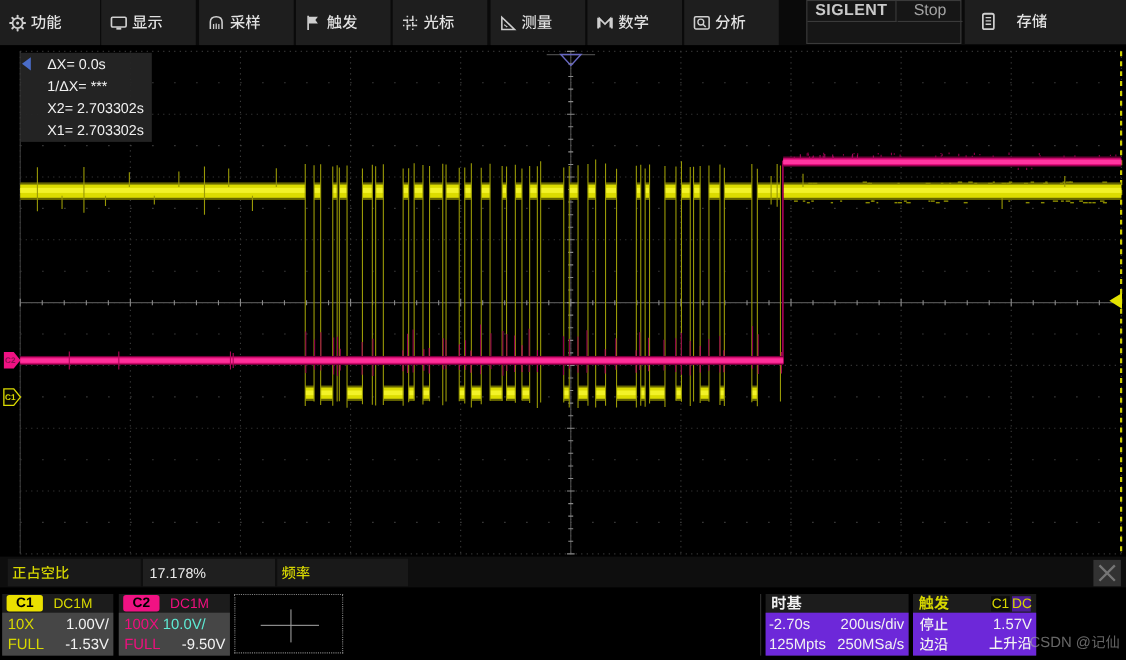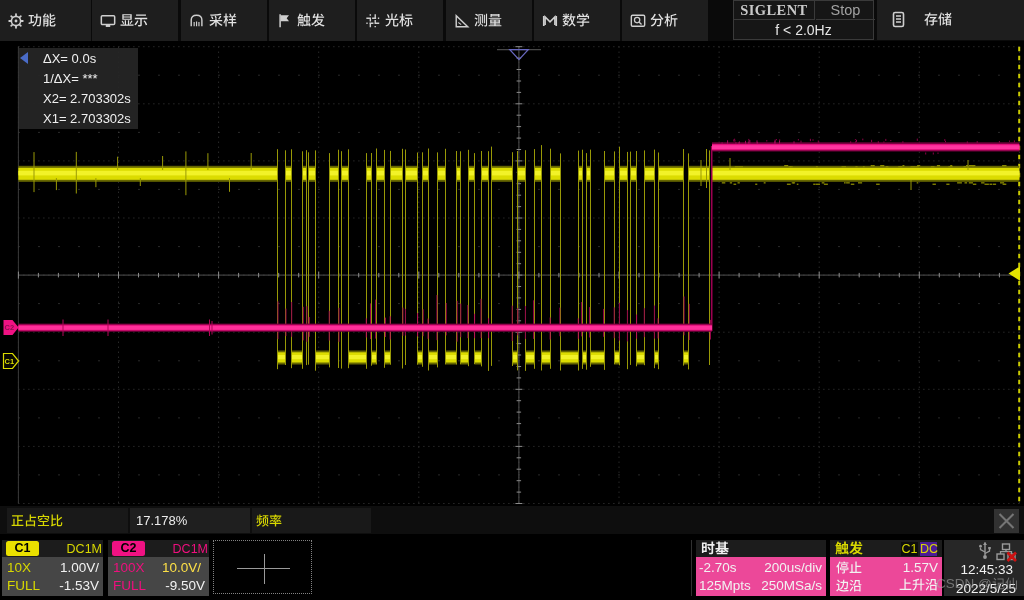--- a/index.html
+++ b/index.html
@@ -14,21 +14,21 @@
 .mpl { position:absolute; left:4px; top:5.5px; }
 .mpl svg { display:block; }
 .cjl { position:absolute; left:2.5px; top:2.5px; }
 .cjl svg, .panhdr svg { display:block; }
 .rt svg { display:block; }
 .panhdr { padding-top:1px; }
 #sig { position:absolute; left:733px; top:0; width:141px; height:40px; background:#161616;
   border:1px solid #3a3a3a; }
 #sig .r1 { position:absolute; left:0; top:0; width:81px; height:19px; border-right:1px solid #3a3a3a;
   border-bottom:1px solid #3a3a3a; color:#c9c9c9; font-weight:bold; font-size:14.5px;
-  letter-spacing:0.4px; text-align:center; line-height:19px;font-family:Liberation Serif, serif; }
+  letter-spacing:0.4px; text-align:center; line-height:19px; }
 #sig .r2 { position:absolute; left:82px; top:0; width:59px; height:19px; border-bottom:1px solid #3a3a3a;
   color:#a3a3a3; font-size:14.5px; text-align:center; line-height:19px; }
 #sig .r3 { position:absolute; left:0; top:20px; width:139px; height:19px; color:#e6e6e6;
   font-size:14px; text-align:center; line-height:18px; }
 #store { position:absolute; left:877px; top:0; width:147px; height:40px; background:#1e1e1e; }
 #store .sic { position:absolute; left:14px; top:11px; }
 #store span { position:absolute; left:47px; top:12px; }
 #store span svg { display:block; }
 #wm svg { vertical-align:-2.5px; }
 #infobox { position:absolute; left:19px; top:47.5px; width:119px; height:81px;
@@ -41,25 +41,25 @@
 .mp { position:absolute; top:2px; height:25px; line-height:25px; font-size:13px; }
 #xbtn { position:absolute; left:994px; top:3px; width:25px; height:24px; background:#323232;
   color:#7d7d7d; font-size:17px; line-height:23px; text-align:center; }
 #statbar { position:absolute; left:0; top:536px; width:1024px; height:64px; background:#000; }
 .chbox { position:absolute; top:4px; width:101px; height:56px; background:#1c1c1c; }
 .chbody { position:absolute; left:0; top:17px; width:101px; height:39px; background:#464646;
   font-size:13.5px; }
 .chbody div { position:absolute; }
 .chip { position:absolute; left:4px; top:1px; width:33px; height:15px; border-radius:2.5px;
   font-size:12.5px; font-weight:bold; color:#000; text-align:center; line-height:15px; }
-.hdrtx { position:absolute; right:1px; top:2px; font-size:12.5px; }
+.hdrtx { position:absolute; right:19px; top:2px; font-size:12.5px; }
 .pan { position:absolute; top:4px; background:#1c1c1c; }
 .panhdr { position:absolute; left:5px; top:0; height:17px; line-height:17px; font-size:14px;
   font-weight:bold; color:#f0f0f0; }
-.panbody { position:absolute; left:0; top:17px; right:0; bottom:0; background:#ec4899;
+.panbody { position:absolute; left:0; top:17px; right:0; bottom:0; background:#6d28d9;
   color:#f2f2f2; font-size:13.5px; }
 .panbody .rw { position:absolute; left:3px; right:4px; height:19px; line-height:19px; }
 .rt { float:right; }
 #tray { position:absolute; left:944px; top:4px; width:80px; height:56px; background:#272727;
   color:#f2f2f2; }
 #tray .tm { position:absolute; right:11px; top:22px; font-size:13.5px; }
 #tray .dt { position:absolute; right:8px; top:41px; font-size:13.5px; }
 #wm { position:absolute; left:936px; top:576px; color:rgba(165,165,165,0.62); font-size:13.5px;
   z-index:30; white-space:nowrap; }
 .ychip { background:#eae000; }
@@ -536,21 +536,20 @@
         <span class="mtx">
           <svg width="28" height="15" viewBox="0 0 28 15">
             <path transform="translate(0.00 12.32) scale(0.01400 -0.01400)" d="M190.63995361328125 470.67987060546875H749.2801513671875V377.2801513671875H190.63995361328125ZM717.6802368164062 470.67987060546875H816.5599365234375Q816.5599365234375 470.67987060546875 816.2799377441406 462.4798889160156Q815.9999389648438 454.2799072265625 815.9999389648438 444.179931640625Q815.9999389648438 434.0799560546875 814.9999389648438 427.719970703125Q810.2399291992188 314.199951171875 804.8599243164062 233.59994506835938Q799.4799194335938 152.99993896484375 792.8199157714844 99.71994018554688Q786.159912109375 46.43994140625 776.9999084472656 15.25994873046875Q767.8399047851562 -15.9200439453125 754.39990234375 -31.0400390625Q737.3599243164062 -52.44000244140625 717.5399475097656 -60.579986572265625Q697.719970703125 -68.719970703125 670.7999877929688 -71.51995849609375Q645.1199951171875 -74.199951171875 603.2599792480469 -74.09994506835938Q561.3999633789062 -73.99993896484375 515.3199462890625 -71.679931640625Q513.7599487304688 -50.67999267578125 505.5999755859375 -23.64007568359375Q497.44000244140625 3.39984130859375 484.0400390625 23.27978515625Q529.9600830078125 19.3997802734375 569.2801208496094 18.45977783203125Q608.6001586914062 17.519775390625 626.7201538085938 17.519775390625Q655.2401733398438 17.519775390625 668.3601684570312 30.19976806640625Q681.1201782226562 43.519775390625 690.1001892089844 88.77978515625Q699.0802001953125 134.039794921875 705.7802124023438 222.59982299804688Q712.480224609375 311.15985107421875 717.6802368164062 453.59991455078125ZM316.92010498046875 827.0798950195312 418.039794921875 798.9199829101562Q383.9197998046875 714 336.6798095703125 635.6200256347656Q289.4398193359375 557.2400512695312 234.25982666015625 491.14007568359375Q179.079833984375 425.04010009765625 119.51983642578125 376.2401123046875Q111.35986328125 386.52008056640625 96.2799072265625 400.3800354003906Q81.199951171875 414.239990234375 65.83999633789062 428.0399475097656Q50.48004150390625 441.83990478515625 38.64007568359375 449.9998779296875Q97.9600830078125 492.8798828125 150.62008666992188 552.0998840332031Q203.28009033203125 611.3198852539062 245.94009399414062 681.5398864746094Q288.60009765625 751.7598876953125 316.92010498046875 827.0798950195312ZM679.8399047851562 829.0798950195312Q703.2799072265625 779.9998779296875 735.9399108886719 728.2998657226562Q768.5999145507812 676.599853515625 807.0399169921875 627.9998474121094Q845.4799194335938 579.3998413085938 886.419921875 537.7798461914062Q927.3599243164062 496.15985107421875 966.3599243164062 465.2398681640625Q954.5199584960938 456.07989501953125 939.9400024414062 442.2799377441406Q925.3600463867188 428.47998046875 912.1200866699219 413.34002685546875Q898.880126953125 398.2000732421875 889.7201538085938 385.2401123046875Q850.16015625 421.52008056640625 808.8801574707031 468.4400634765625Q767.6001586914062 515.3600463867188 728.3201599121094 569.6600341796875Q689.0401611328125 623.9600219726562 653.9801635742188 681.1400146484375Q618.920166015625 738.3200073242188 591.68017578125 794.5599975585938ZM376.7601318359375 444.0799560546875H476.63983154296875Q468.31982421875 361.27996826171875 451.3398132324219 283.03997802734375Q434.35980224609375 204.79998779296875 397.4197998046875 135.05999755859375Q360.47979736328125 65.32000732421875 294.11981201171875 8.680023193359375Q227.75982666015625 -47.9599609375 120.79986572265625 -86.99993896484375Q115.43988037109375 -74.47998046875 105.43991088867188 -59.280029296875Q95.43994140625 -44.080078125 83.81997680664062 -29.380126953125Q72.20001220703125 -14.68017578125 61.36004638671875 -4.960205078125Q160.1600341796875 27.59979248046875 219.98004150390625 75.73980712890625Q279.800048828125 123.87982177734375 311.320068359375 183.27984619140625Q342.840087890625 242.67987060546875 356.42010498046875 308.95989990234375Q370.0001220703125 375.23992919921875 376.7601318359375 444.0799560546875Z" fill="#e2e2e2"></path>
             <path transform="translate(14.00 12.32) scale(0.01400 -0.01400)" d="M524.9598999023438 503.71990966796875H961.919921875V414.24017333984375H524.9598999023438ZM825.880126953125 833.1199340820312 906.0798950195312 759.0401611328125Q851.3599243164062 736.68017578125 784.3399353027344 717.3401794433594Q717.3199462890625 698.0001831054688 647.0399475097656 682.7801818847656Q576.7599487304688 667.5601806640625 510.3199462890625 656.1201782226562Q507.0799560546875 672.880126953125 497.6999816894531 696.06005859375Q488.32000732421875 719.239990234375 479.1600341796875 733.8799438476562Q542.3600463867188 746.3199462890625 606.320068359375 761.8199462890625Q670.2800903320312 777.3199462890625 727.5801086425781 795.8799438476562Q784.880126953125 814.43994140625 825.880126953125 833.1199340820312ZM729.7200927734375 475.3599853515625H823.1198120117188V-83.87994384765625H729.7200927734375ZM54.320068359375 633.1998901367188H432.39996337890625V543.2801513671875H54.320068359375ZM197.920166015625 844.43994140625H288.95989990234375V-83.11993408203125H197.920166015625ZM194.5601806640625 574.7200927734375 252.9200439453125 554.9601440429688Q240.60003662109375 494.400146484375 221.9000244140625 429.96014404296875Q203.20001220703125 365.5201416015625 179.77999877929688 303.5201416015625Q156.3599853515625 241.5201416015625 129.5999755859375 188.24014282226562Q102.8399658203125 134.96014404296875 73.8399658203125 96.84014892578125Q66.47998046875 116.40008544921875 52.420013427734375 141.32000732421875Q38.36004638671875 166.23992919921875 26.64007568359375 183.67987060546875Q53.52008056640625 216.9998779296875 78.94009399414062 262.7398986816406Q104.360107421875 308.47991943359375 126.44012451171875 361.199951171875Q148.5201416015625 413.91998291015625 166.16015625 468.52001953125Q183.8001708984375 523.1200561523438 194.5601806640625 574.7200927734375ZM278.35992431640625 510.72003173828125Q288.35992431640625 499.280029296875 309.0799255371094 472.280029296875Q329.7999267578125 445.280029296875 353.5199279785156 413.5600280761719Q377.23992919921875 381.84002685546875 397.179931640625 354.6200256347656Q417.11993408203125 327.4000244140625 424.99993896484375 315.96002197265625L367.76007080078125 240.68023681640625Q357.64007568359375 262.28021240234375 340.320068359375 293.2402038574219Q323.00006103515625 324.2001953125 302.800048828125 357.8201904296875Q282.60003662109375 391.440185546875 263.780029296875 420.4001770019531Q244.96002197265625 449.36016845703125 232.84002685546875 466.84014892578125ZM479.1600341796875 733.8799438476562H569.0797729492188V430.67987060546875Q569.0797729492188 373.19989013671875 565.019775390625 306.0399169921875Q560.9597778320312 238.87994384765625 549.3997802734375 169.93997192382812Q537.8397827148438 101 515.9397888183594 36.180023193359375Q494.039794921875 -28.63995361328125 457.9197998046875 -81.87994384765625Q449.75982666015625 -74.39996337890625 435.4598693847656 -64.95999145507812Q421.159912109375 -55.52001953125 405.7999572753906 -46.700042724609375Q390.44000244140625 -37.88006591796875 379.1600341796875 -34.080078125Q413.72003173828125 15.919921875 433.72003173828125 74.81991577148438Q453.72003173828125 133.71990966796875 463.4400329589844 195.67990112304688Q473.1600341796875 257.639892578125 476.1600341796875 317.5998840332031Q479.1600341796875 377.55987548828125 479.1600341796875 430.67987060546875Z" fill="#e2e2e2"></path>
           </svg>
         </span>
       </div>
 <div id="sig">
         <div class="r1">SIGLENT</div>
         <div class="r2">Stop</div>
-        <div class="r3">f &lt; 2.0Hz</div>
       </div>
 <div id="store">
         <svg class="sic" width="15" height="18" viewBox="0 0 15 18">
           <rect x="2.5" y="1.5" width="10" height="14" rx="1.6" fill="none" stroke="#cfcfcf" stroke-width="1.6"></rect>
           <path d="M5 5h5M5 8h5M5 11h5" stroke="#cfcfcf" stroke-width="1.3"></path>
         </svg>
         <span>
           <svg width="28" height="15" viewBox="0 0 28 15">
             <path transform="translate(0.00 12.32) scale(0.01400 -0.01400)" d="M341.0399169921875 269.87994384765625H959.1599731445312V181.52020263671875H341.0399169921875ZM422.9599609375 525.7999877929688H821.8401489257812V439.80023193359375H422.9599609375ZM608.8800659179688 346.84002685546875H704.3997802734375V21.1998291015625Q704.3997802734375 -17.16009521484375 694.8797912597656 -38.080047607421875Q685.3598022460938 -59 657.2798461914062 -70.15997314453125Q629.3198852539062 -80.3199462890625 585.7398986816406 -82.27993774414062Q542.159912109375 -84.23992919921875 479.31988525390625 -83.679931640625Q476.19989013671875 -63.67999267578125 468.4999084472656 -38.540069580078125Q460.7999267578125 -13.400146484375 451.3199462890625 6.47979736328125Q481 5.47979736328125 508.96002197265625 4.699798583984375Q536.9200439453125 3.9197998046875 558.0200500488281 4.139801025390625Q579.1200561523438 4.35980224609375 587.4400634765625 4.7998046875Q600.320068359375 5.7998046875 604.6000671386719 9.459808349609375Q608.8800659179688 13.11981201171875 608.8800659179688 22.99981689453125ZM797.8402099609375 525.7999877929688H821.0801391601562L840.5200805664062 530.719970703125L900.7199096679688 483.0001220703125Q868.919921875 448.44012451171875 828.6399230957031 413.20013427734375Q788.3599243164062 377.96014404296875 744.8599243164062 346.60015869140625Q701.3599243164062 315.24017333984375 659.679931640625 291.440185546875Q651.0799560546875 304.2801513671875 635.2799987792969 320.4801025390625Q619.4800415039062 336.6800537109375 608.8800659179688 346.84002685546875Q643.840087890625 366.96002197265625 679.9601135253906 395.02001953125Q716.0801391601562 423.08001708984375 747.4801635742188 453.02001953125Q778.8801879882812 482.96002197265625 797.8402099609375 507.60003662109375ZM59.36004638671875 713.5599365234375H942.3199462890625V622.960205078125H59.36004638671875ZM377.92010498046875 844.5599365234375 475.6798095703125 820.8800048828125Q439.87982177734375 703.3600463867188 384.9598388671875 588.8000793457031Q330.03985595703125 474.2401123046875 253.09988403320312 375.14013671875Q176.159912109375 276.0401611328125 71.9599609375 203.8001708984375Q67.15997314453125 216.32012939453125 58.899993896484375 232.64007568359375Q50.6400146484375 248.96002197265625 41.60003662109375 265.219970703125Q32.56005859375 281.47991943359375 25.080078125 292.43988037109375Q93.64007568359375 338.95989990234375 149.36007690429688 401.71990966796875Q205.080078125 464.47991943359375 249.24008178710938 537.919921875Q293.40008544921875 611.3599243164062 325.5000915527344 689.2999267578125Q357.60009765625 767.2399291992188 377.92010498046875 844.5599365234375ZM180.0001220703125 431.67999267578125H275.079833984375V-82.5599365234375H180.0001220703125Z" fill="#e2e2e2"></path>
             <path transform="translate(14.00 12.32) scale(0.01400 -0.01400)" d="M618.8801879882812 844.43994140625H704.9999389648438V500.47998046875H618.8801879882812ZM872.16015625 818.3998413085938 956.159912109375 795.5198974609375Q882.5598754882812 613.0399780273438 765.4398498535156 467.98004150390625Q648.31982421875 322.92010498046875 501.9598388671875 228.880126953125Q496.599853515625 238.04010009765625 485.5998840332031 251.72006225585938Q474.59991455078125 265.4000244140625 462.75994873046875 279.0799865722656Q450.91998291015625 292.75994873046875 441.32000732421875 300.919921875Q537.3200073242188 355.35992431640625 619.0600280761719 433.8199157714844Q700.800048828125 512.2799072265625 765.1800842285156 609.4798889160156Q829.5601196289062 706.6798706054688 872.16015625 818.3998413085938ZM499.4000244140625 737.83984375H810.7200927734375V657.4400634765625H499.4000244140625ZM468.24005126953125 547.3998413085938H962.9999389648438V461.9600830078125H468.24005126953125ZM602.4799194335938 200.27996826171875H876.6000366210938V130.96014404296875H602.4799194335938ZM562.7200317382812 363.15997314453125H921.9598999023438V-77.11993408203125H837.0801391601562V286.12017822265625H643.7998046875V-80.679931640625H562.7200317382812ZM602.4799194335938 42.919921875H876.6000366210938V-34.119873046875H602.4799194335938ZM284.080078125 745.0000610351562 347.83990478515625 787.8799438476562Q381.5198974609375 756.8799438476562 415.2598876953125 717.1399536132812Q448.9998779296875 677.3999633789062 465.55987548828125 647.1599731445312L397.88006591796875 598.60009765625Q382.4400634765625 629.2800903320312 349.820068359375 670.8000793457031Q317.2000732421875 712.320068359375 284.080078125 745.0000610351562ZM246.44000244140625 528.7598876953125H390.15997314453125V438.16015625H246.44000244140625ZM343.60003662109375 -48.7999267578125Q340.36004638671875 -38.0799560546875 332.38006591796875 -23.6199951171875Q324.40008544921875 -9.1600341796875 315.30010986328125 4.73992919921875Q306.20013427734375 18.639892578125 298.2801513671875 27.119873046875Q311.32012939453125 36.03985595703125 325.2401123046875 57.099822998046875Q339.16009521484375 78.1597900390625 339.16009521484375 110.519775390625V528.7598876953125H420.119873046875V38.31988525390625Q420.119873046875 38.31988525390625 408.5198974609375 29.33990478515625Q396.919921875 20.35992431640625 381.8599548339844 6.63995361328125Q366.79998779296875 -7.08001708984375 355.20001220703125 -21.8599853515625Q343.60003662109375 -36.63995361328125 343.60003662109375 -48.7999267578125ZM343.60003662109375 -48.7999267578125 329.16009521484375 31.91986083984375 354.56005859375 64.31982421875 508 150.99981689453125Q511.67999267578125 133.35986328125 518.5999755859375 111.63992309570312Q525.5199584960938 89.91998291015625 530.43994140625 76.96002197265625Q475.9599609375 43.4000244140625 441.8799743652344 22.000030517578125Q407.79998779296875 0.60003662109375 388.2200012207031 -12.359954833984375Q368.6400146484375 -25.3199462890625 359.1800231933594 -33.49993896484375Q349.72003173828125 -41.679931640625 343.60003662109375 -48.7999267578125ZM202.3201904296875 847.4799194335938 282.8399658203125 825.3599853515625Q258.51995849609375 740.239990234375 224.79995727539062 654.760009765625Q191.0799560546875 569.280029296875 150.5799560546875 492.74005126953125Q110.0799560546875 416.2000732421875 64.9599609375 356.9600830078125Q61.27996826171875 367.800048828125 53.3599853515625 384.9599914550781Q45.44000244140625 402.11993408203125 36.4000244140625 419.4998779296875Q27.36004638671875 436.87982177734375 20.4400634765625 447.71978759765625Q58.840087890625 497.7998046875 92.52011108398438 562.31982421875Q126.20013427734375 626.83984375 154.22015380859375 699.7398681640625Q182.24017333984375 772.639892578125 202.3201904296875 847.4799194335938ZM128.2801513671875 589.52001953125 208.35992431640625 669.5997924804688 210.47991943359375 668.039794921875V-81.5599365234375H128.2801513671875Z" fill="#e2e2e2"></path>
@@ -593,21 +592,21 @@
           <div style="right:4px;top:3px;color:#f2f2f2">1.00V/</div>
     <div class="ytx" style="left:5px;top:21px">FULL</div>
           <div style="right:4px;top:21px;color:#f2f2f2">-1.53V</div>
   </div>
 </div>
 <div class="chbox" style="left:108px">
   <div class="chip mchip">C2</div>
         <div class="hdrtx mtx2">DC1M</div>
   <div class="chbody">
     <div class="mtx2" style="left:5px;top:3px">100X</div>
-          <div style="right:8px;top:3px;color:#fde047">10.0V/</div>
+          <div style="right:22px;top:3px;color:#5eead4">10.0V/</div>
     <div class="mtx2" style="left:5px;top:21px">FULL</div>
           <div style="right:4px;top:21px;color:#f2f2f2">-9.50V</div>
   </div>
 </div>
 <div id="dotbox">
   <div style="position:absolute;left:23px;top:26.5px;width:53px;height:1px;background:#9a9a9a"></div>
   <div style="position:absolute;left:49.5px;top:12.5px;width:1px;height:30px;background:#9a9a9a"></div>
 </div>
 <div style="position:absolute;left:691px;top:4px;width:1px;height:56px;background:#303030"></div>
 <div class="pan" style="left:696px;width:130px;height:56px">
@@ -651,38 +650,18 @@
             <span class="rt" style="margin-top:2px">
               <svg width="39" height="14" viewBox="0 0 39 14">
                 <path transform="translate(0.00 11.44) scale(0.01300 -0.01300)" d="M470.67999267578125 530.5997924804688H883.9599609375V435.52008056640625H470.67999267578125ZM47.800048828125 59.31976318359375H953.199951171875V-35.75994873046875H47.800048828125ZM416.84014892578125 830.3599243164062H517.5198364257812V7.679931640625H416.84014892578125Z" fill="#f2f2f2"></path>
                 <path transform="translate(13.00 11.44) scale(0.01300 -0.01300)" d="M269.1201171875 704.2000122070312H364.079833984375V424.8800048828125Q364.079833984375 354.8800048828125 355.579833984375 284.58001708984375Q347.079833984375 214.280029296875 321.01983642578125 147.76004028320312Q294.9598388671875 81.24005126953125 243.39984130859375 21.840057373046875Q191.83984375 -37.5599365234375 105.27984619140625 -85.87994384765625Q98.2398681640625 -74.5999755859375 86.33990478515625 -61.02001953125Q74.43994140625 -47.4400634765625 61.199981689453125 -34.200103759765625Q47.96002197265625 -20.96014404296875 36.6800537109375 -13.36016845703125Q115.080078125 29.4798583984375 161.50009155273438 80.9998779296875Q207.92010498046875 132.5198974609375 231.30010986328125 189.31991577148438Q254.68011474609375 246.11993408203125 261.9001159667969 306.13995361328125Q269.1201171875 366.15997314453125 269.1201171875 426ZM647.16015625 826.5999145507812H743.7998657226562V-83.87994384765625H647.16015625ZM46.6800537109375 444.07989501953125H954.8799438476562V353.0401611328125H46.6800537109375ZM487.68011474609375 833.5598754882812 556.5599365234375 755.0001220703125Q493.5999755859375 722.7601318359375 414.8599853515625 694.4201354980469Q336.1199951171875 666.0801391601562 252.239990234375 643.14013671875Q168.3599853515625 620.2001342773438 87.47998046875 601.7601318359375Q84.239990234375 618.5200805664062 74.30001831054688 641.2000122070312Q64.36004638671875 663.8799438476562 54.76007080078125 679.5198974609375Q133.64007568359375 697.9598999023438 213.66009521484375 722.2998962402344Q293.68011474609375 746.639892578125 365.1601257324219 775.0398864746094Q436.64013671875 803.4398803710938 487.68011474609375 833.5598754882812Z" fill="#f2f2f2"></path>
                 <path transform="translate(26.00 11.44) scale(0.01300 -0.01300)" d="M392.36004638671875 353.47998046875H889.2798461914062V-81.3199462890625H793.7601318359375V265.68023681640625H483.519775390625V-85.87994384765625H392.36004638671875ZM444.9998779296875 60.39984130859375H838.760009765625V-27.83990478515625H444.9998779296875ZM475.96002197265625 797.6399536132812H779.6399536132812V709.8402099609375H475.96002197265625ZM444.60009765625 797.6399536132812H536.31982421875V684.47998046875Q536.31982421875 630.760009765625 521.9198303222656 571.3800354003906Q507.51983642578125 512.0000610351562 468.65985107421875 456.64007568359375Q429.79986572265625 401.28009033203125 355.639892578125 358.40008544921875Q350.71990966796875 368.56005859375 339.0999450683594 382.8600158691406Q327.47998046875 397.15997314453125 315.08001708984375 410.679931640625Q302.6800537109375 424.19989013671875 293.64007568359375 430.67987060546875Q359.320068359375 467.19989013671875 391.4200744628906 510.71990966796875Q423.52008056640625 554.2399291992188 434.0600891113281 599.8199462890625Q444.60009765625 645.3999633789062 444.60009765625 687.1599731445312ZM733.5200805664062 797.6399536132812H825.7998046875V524.1998901367188Q825.7998046875 501.39990234375 828.7398071289062 492.159912109375Q831.6798095703125 482.919921875 842.9998168945312 482.919921875Q848.7598266601562 482.919921875 859.85986328125 482.919921875Q870.9598999023438 482.919921875 882.0599365234375 482.919921875Q893.1599731445312 482.919921875 899.0399780273438 482.919921875Q909.1599731445312 482.919921875 923.9599609375 483.97991943359375Q938.7599487304688 485.0399169921875 948.3199462890625 487.71990966796875Q949.8799438476562 469.9599609375 951.2199401855469 449.70001220703125Q952.5599365234375 429.4400634765625 955.2399291992188 413.2401123046875Q945.43994140625 409.44012451171875 930.5799560546875 408.1601257324219Q915.719970703125 406.880126953125 900.5999755859375 406.880126953125Q893.1599731445312 406.880126953125 879.0999450683594 406.880126953125Q865.0399169921875 406.880126953125 851.4198913574219 406.880126953125Q837.7998657226562 406.880126953125 830.119873046875 406.880126953125Q789.9599609375 406.880126953125 769.1000061035156 419.60009765625Q748.2400512695312 432.320068359375 740.8800659179688 458.6400146484375Q733.5200805664062 484.9599609375 733.5200805664062 526.3198852539062ZM83.64007568359375 761.8401489257812 143.31988525390625 821.6399536132812Q174.19989013671875 805.6399536132812 209.15988159179688 784.3599548339844Q244.119873046875 763.0799560546875 275.6398620605469 741.5199584960938Q307.15985107421875 719.9599609375 327.83984375 701.3999633789062L264.800048828125 633.68017578125Q245.800048828125 652.68017578125 215.12005615234375 675.5801696777344Q184.4400634765625 698.4801635742188 149.76007080078125 721.1001586914062Q115.080078125 743.7201538085938 83.64007568359375 761.8401489257812ZM31.2000732421875 490.96014404296875 90.31988525390625 551.7599487304688Q121.07989501953125 537.199951171875 156.139892578125 517.6399536132812Q191.19989013671875 498.0799560546875 223.59988403320312 477.7999572753906Q255.9998779296875 457.51995849609375 277.119873046875 440.0799560546875L215.080078125 372.24017333984375Q195.64007568359375 389.8001708984375 164.36007690429688 410.920166015625Q133.080078125 432.0401611328125 97.80007934570312 453.22015380859375Q62.52008056640625 474.400146484375 31.2000732421875 490.96014404296875ZM55.7200927734375 -3.80010986328125Q84.28009033203125 33.5198974609375 119.00009155273438 85.21990966796875Q153.7200927734375 136.919921875 190.28009033203125 195.23992919921875Q226.840087890625 253.5599365234375 258.52008056640625 309.679931640625L326.35986328125 243.2801513671875Q298.35986328125 191.84014892578125 265.8198547363281 136.7601318359375Q233.27984619140625 81.68011474609375 200.17984008789062 28.200103759765625Q167.079833984375 -25.2799072265625 134.9598388671875 -72.639892578125Z" fill="#f2f2f2"></path>
               </svg>
             </span>
           </div>
   </div>
 </div>
-<div id="tray">
-<svg width="16" height="19" viewBox="0 0 16 19" style="position:absolute;left:33px;top:1px">
-          <path d="M8 1.5L8 14.5" stroke="#9a9a9a" stroke-width="1.4"></path>
-          <path d="M8 1l2 3H6z" fill="#9a9a9a"></path>
-          <path d="M8 11L3.5 8.5V6.5" stroke="#9a9a9a" stroke-width="1.3" fill="none"></path>
-          <path d="M8 12.5L12.5 10V8" stroke="#9a9a9a" stroke-width="1.3" fill="none"></path>
-          <circle cx="3.5" cy="5.2" r="1.4" fill="#9a9a9a"></circle>
-          <rect x="11.2" y="6" width="2.6" height="2.2" fill="#9a9a9a"></rect>
-          <circle cx="8" cy="16" r="1.9" fill="#9a9a9a"></circle>
-        </svg>
-<svg width="22" height="20" viewBox="0 0 22 20" style="position:absolute;left:52px;top:3px">
-          <rect x="6.5" y="1" width="7" height="5.5" fill="none" stroke="#9a9a9a" stroke-width="1.4"></rect>
-          <rect x="1" y="11" width="7" height="5.5" fill="none" stroke="#9a9a9a" stroke-width="1.4"></rect>
-          <rect x="12" y="11" width="7" height="5.5" fill="none" stroke="#9a9a9a" stroke-width="1.4"></rect>
-          <path d="M10 6.5v2.2M4.5 11V8.7h11V11" stroke="#9a9a9a" stroke-width="1.3" fill="none"></path>
-          <path d="M11.5 9.5L20 18M20 9.5L11.5 18" stroke="#cc1111" stroke-width="2.7"></path>
-        </svg>
-<div class="tm">12:45:33</div>
-<div class="dt">2022/5/25</div>
-</div>
 </div>
 <div id="wm">CSDN @<svg width="26" height="14" viewBox="0 0 26 14">
         <path transform="translate(0.00 11.44) scale(0.01300 -0.01300)" d="M124.379150390625 769.0296630859375 175.8502197265625 815.1107177734375Q203.6302490234375 792.3306884765625 233.66534423828125 764.3556518554688Q263.700439453125 736.380615234375 290.73553466796875 709.5155639648438Q317.7706298828125 682.6505126953125 334.940673828125 661.0904541015625L280.1295166015625 607.499267578125Q264.3494873046875 630.059326171875 238.20440673828125 658.0093994140625Q212.059326171875 685.95947265625 182.1092529296875 715.4095458984375Q152.1591796875 744.859619140625 124.379150390625 769.0296630859375ZM199.7098388671875 -59.940673828125 186.2293701171875 11.620849609375 207.9095458984375 43.2510986328125 384.4898681640625 163.221435546875Q388.0499267578125 148.4710693359375 395.25506591796875 129.18560791015625Q402.460205078125 109.900146484375 407.9703369140625 98.2698974609375Q345.4102783203125 53.9298095703125 306.65521240234375 25.78472900390625Q267.900146484375 -2.3603515625 246.4500732421875 -18.3104248046875Q225 -34.260498046875 215.24493408203125 -43.51556396484375Q205.4898681640625 -52.7706298828125 199.7098388671875 -59.940673828125ZM46.19970703125 525.5506591796875H258.820556640625V453.0390625H46.19970703125ZM199.7098388671875 -60.5506591796875Q196.1497802734375 -52.260498046875 188.44464111328125 -41.520263671875Q180.739501953125 -30.780029296875 172.64434814453125 -20.31982421875Q164.5491943359375 -9.859619140625 157.4290771484375 -4.1295166015625Q171.1591796875 6.380615234375 188.46417236328125 31.19573974609375Q205.7691650390625 56.0108642578125 205.7691650390625 92.9110107421875V525.5506591796875H280.0108642578125V37.16064453125Q280.0108642578125 37.16064453125 271.78076171875 30.01556396484375Q263.5506591796875 22.8704833984375 251.760498046875 11.4703369140625Q239.9703369140625 0.0701904296875 228.0701904296875 -13.219970703125Q216.1700439453125 -26.5101318359375 207.93994140625 -38.88531494140625Q199.7098388671875 -51.260498046875 199.7098388671875 -60.5506591796875ZM470.04052734375 441.6707763671875H857.6099853515625V369.939208984375H470.04052734375ZM438.099853515625 441.6707763671875H514.901611328125V56.4913330078125Q514.901611328125 26.1512451171875 528.8665161132812 16.73626708984375Q542.8314208984375 7.3212890625 590.981201171875 7.3212890625Q599.8111572265625 7.3212890625 621.240966796875 7.3212890625Q642.6707763671875 7.3212890625 670.4555053710938 7.3212890625Q698.240234375 7.3212890625 726.3299560546875 7.3212890625Q754.419677734375 7.3212890625 777.3744506835938 7.3212890625Q800.3292236328125 7.3212890625 811.9891357421875 7.3212890625Q843.0889892578125 7.3212890625 858.638916015625 19.541259765625Q874.1888427734375 31.76123046875 880.6038208007812 67.921142578125Q887.018798828125 104.0810546875 889.4088134765625 174.7908935546875Q899.0889892578125 168.28076171875 911.6942749023438 161.7706298828125Q924.299560546875 155.260498046875 937.7948608398438 150.5303955078125Q951.2901611328125 145.80029296875 962.140380859375 143.240234375Q956.580322265625 62.1700439453125 943.18017578125 16.5499267578125Q929.780029296875 -29.0701904296875 900.4298095703125 -47.1302490234375Q871.07958984375 -65.1903076171875 816.059326171875 -65.1903076171875Q807.8892822265625 -65.1903076171875 784.679443359375 -65.1903076171875Q761.4696044921875 -65.1903076171875 731.099853515625 -65.1903076171875Q700.7301025390625 -65.1903076171875 670.0553588867188 -65.1903076171875Q639.380615234375 -65.1903076171875 616.4757690429688 -65.1903076171875Q593.5709228515625 -65.1903076171875 586.40087890625 -65.1903076171875Q530.260498046875 -65.1903076171875 497.71527099609375 -55.09515380859375Q465.1700439453125 -45 451.63494873046875 -18.33465576171875Q438.099853515625 8.3306884765625 438.099853515625 56.7113037109375ZM419.1497802734375 769.820556640625H891.28076171875V318.059326171875H816.259033203125V695.35888671875H419.1497802734375Z" fill="rgba(165,165,165,0.62)"></path>
         <path transform="translate(13.00 11.44) scale(0.01300 -0.01300)" d="M265.2091064453125 838.1903076171875 336.3306884765625 816.539794921875Q305.3306884765625 732.1497802734375 263.96563720703125 649.7246704101562Q222.6005859375 567.299560546875 174.34552001953125 494.48443603515625Q126.0904541015625 421.6693115234375 73.92041015625 364.8892822265625Q70.3603515625 373.739501953125 62.65521240234375 387.79486083984375Q54.9500732421875 401.8502197265625 46.46490478515625 416.1005859375Q37.979736328125 430.3509521484375 30.859619140625 439.201171875Q78.1295166015625 488.0810546875 121.2894287109375 552.3759155273438Q164.4493408203125 616.6707763671875 201.80426025390625 689.5756225585938Q239.1591796875 762.48046875 265.2091064453125 838.1903076171875ZM164.7691650390625 577.419677734375 235.6707763671875 648.3212890625 236.8907470703125 647.3212890625V-79.3603515625H164.7691650390625ZM598.4290771484375 824.4102783203125H673.6707763671875V18.68017578125H598.4290771484375ZM843.1685791015625 611.3603515625H918.4102783203125V-78.140380859375H843.1685791015625ZM361.299560546875 607.6302490234375H434.76123046875V53.7908935546875H894.07958984375V-16.7706298828125H361.299560546875Z" fill="rgba(165,165,165,0.62)"></path>
       </svg></div>
 </div>
 
 </body></html>

